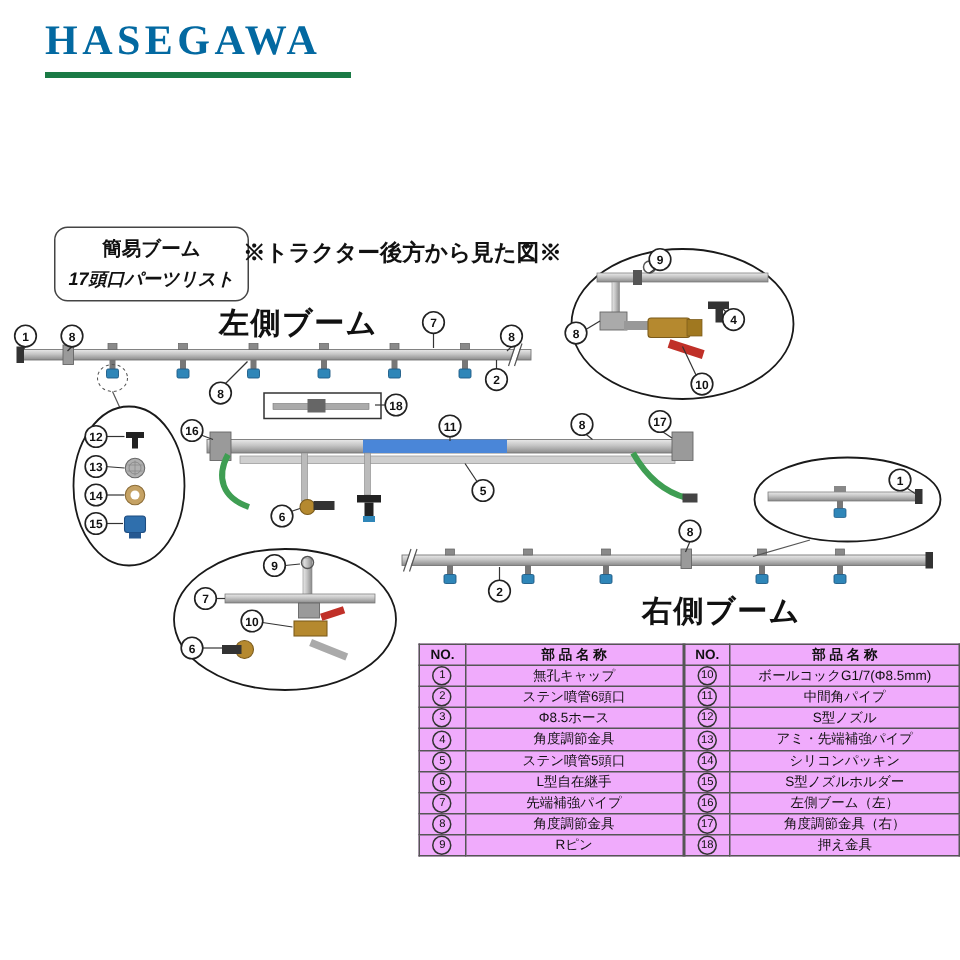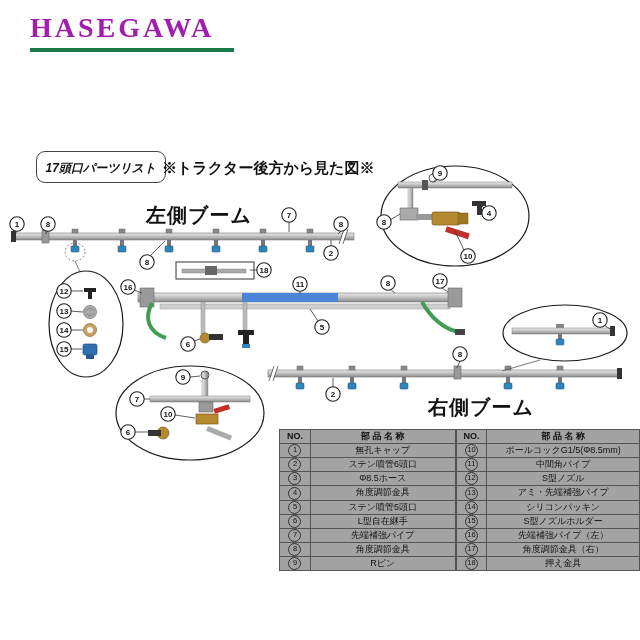--- a/index.html
+++ b/index.html
@@ -3,39 +3,39 @@
 <meta charset="utf-8">
 <style>
   html,body { margin:0; padding:0; }
   body {
     width:640px; height:640px; background:#ffffff; position:relative;
     overflow:hidden; font-family:"Liberation Sans", sans-serif; color:#111;
   }
   .abs { position:absolute; }
   #logo {
     left:30px; top:12px; font-family:"Liberation Serif", serif;
-    font-weight:bold; font-size:28px; letter-spacing:3px; color:#a21caf;
+    font-weight:bold; font-size:28px; letter-spacing:3px; color:#0369a1;
   }
   #logo-underline { left:30px; top:48px; width:204px; height:4px; background:#1a7a45; }
   #title-box {
     left:36px; top:151px; width:120px; border:1.5px solid #444; border-radius:9px;
     padding:5px 4px; text-align:center; font-weight:bold; background:#fff;
   }
   #title-box .l1 { font-size:13px; }
   #title-box .l2 { font-size:12px; margin-top:3px;font-style:italic; }
   #note { left:162px; top:159px; font-size:15px; font-weight:bold; }
   #left-boom-label  { left:146px; top:202px; font-size:20px; font-weight:bold; letter-spacing:1px; }
   #right-boom-label { left:428px; top:394px; font-size:20px; font-weight:bold; letter-spacing:1px;text-align:right; }
   #diagram-svg { left:0; top:0; }
   .callout circle { fill:#fff; stroke:#222; stroke-width:1.1; }
   .callout text   { font-size:8px; font-weight:bold; text-anchor:middle; fill:#111; }
   .callout line   { stroke:#333; stroke-width:0.8; }
   .ellipse-view   { fill:#fff; stroke:#1a1a1a; stroke-width:1.2; }
   #tables { left:279px; top:429px; display:flex; }
-  table.parts-table { border-collapse:collapse; font-size:9px; background:#a3a3a3; }
+  table.parts-table { border-collapse:collapse; font-size:9px; background:#f0abfc; }
   .parts-table th, .parts-table td {
     border:1px solid #555; padding:0 3px; height:13px; line-height:13px;
     white-space:nowrap; font-weight:normal;
   }
   .parts-table th { font-weight:bold; text-align:center; }
   .parts-table td.no { text-align:center; width:24px; }
   .parts-table td.nm { text-align:center; }
   #table-left  td.nm { width:138px; }
   #table-right td.nm { width:146px; }
   .cnum {
@@ -44,20 +44,21 @@
     vertical-align:middle;
   }
 </style>
 </head>
 <body>
 
 <div id="logo" class="abs">HASEGAWA</div>
 <div id="logo-underline" class="abs"></div>
 
 <div id="title-box" class="abs">
+  <div class="l1">簡易ブーム</div>
   <div class="l2">17頭口パーツリスト</div>
 </div>
 
 <div id="note" class="abs">※トラクター後方から見た図※</div>
 <div id="left-boom-label" class="abs">左側ブーム</div>
 <div id="right-boom-label" class="abs">右側ブーム</div>
 
 <svg id="diagram-svg" class="abs" width="640" height="640" viewBox="0 0 640 640">
   <defs>
     <linearGradient id="pg" x1="0" y1="0" x2="0" y2="1">
@@ -374,21 +375,21 @@
   </tbody>
     </table>
   <table id="table-right" class="parts-table">
     <tbody>
         <tr>
       <th>NO.</th>
       <th>部 品 名 称</th>
     </tr>
     <tr>
           <td class="no"><span class="cnum">10</span></td>
-          <td class="nm">ボールコックG1/5(Φ8.5mm)</td>
+          <td class="nm">ボールコックG1/7(Φ8.5mm)</td>
         </tr>
     <tr>
           <td class="no"><span class="cnum">11</span></td>
           <td class="nm">中間角パイプ</td>
         </tr>
     <tr>
           <td class="no"><span class="cnum">12</span></td>
           <td class="nm">S型ノズル</td>
         </tr>
     <tr>
@@ -398,21 +399,21 @@
     <tr>
           <td class="no"><span class="cnum">14</span></td>
           <td class="nm">シリコンパッキン</td>
         </tr>
     <tr>
           <td class="no"><span class="cnum">15</span></td>
           <td class="nm">S型ノズルホルダー</td>
         </tr>
     <tr>
           <td class="no"><span class="cnum">16</span></td>
-          <td class="nm">先端補強パイプ（左）</td>
+          <td class="nm">左側ブーム（左）</td>
         </tr>
     <tr>
           <td class="no"><span class="cnum">17</span></td>
           <td class="nm">角度調節金具（右）</td>
         </tr>
     <tr>
           <td class="no"><span class="cnum">18</span></td>
           <td class="nm">押え金具</td>
         </tr>
   </tbody>

